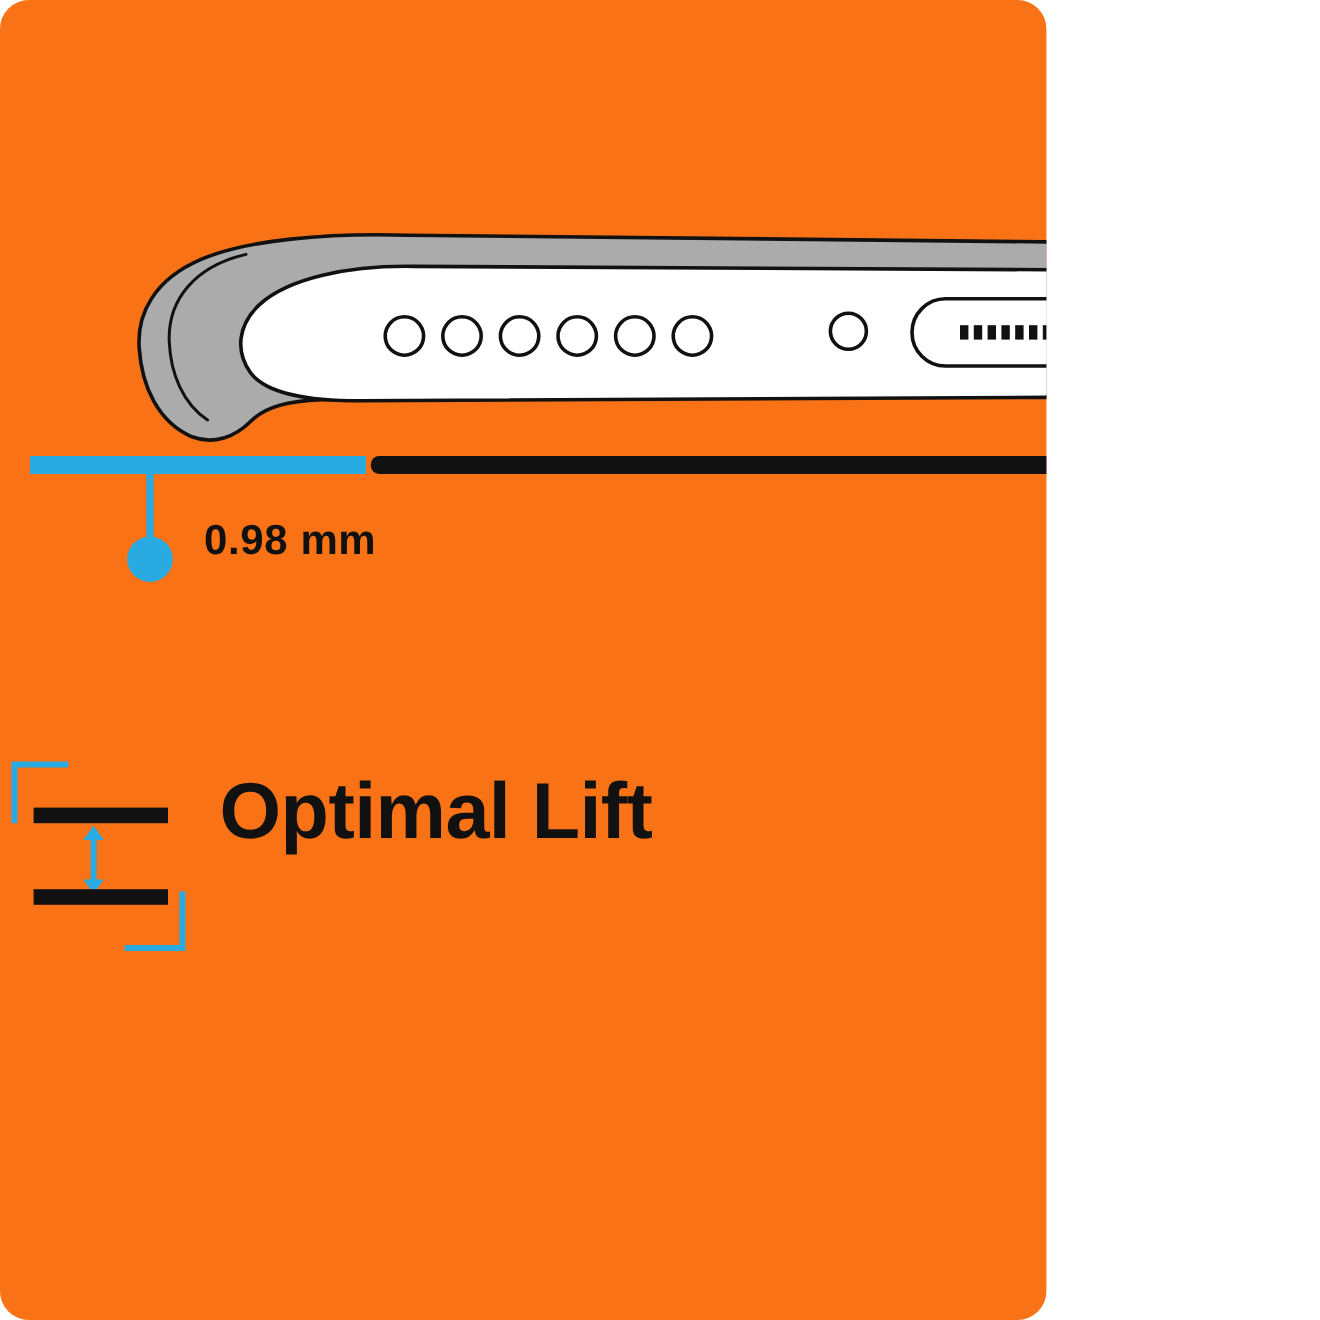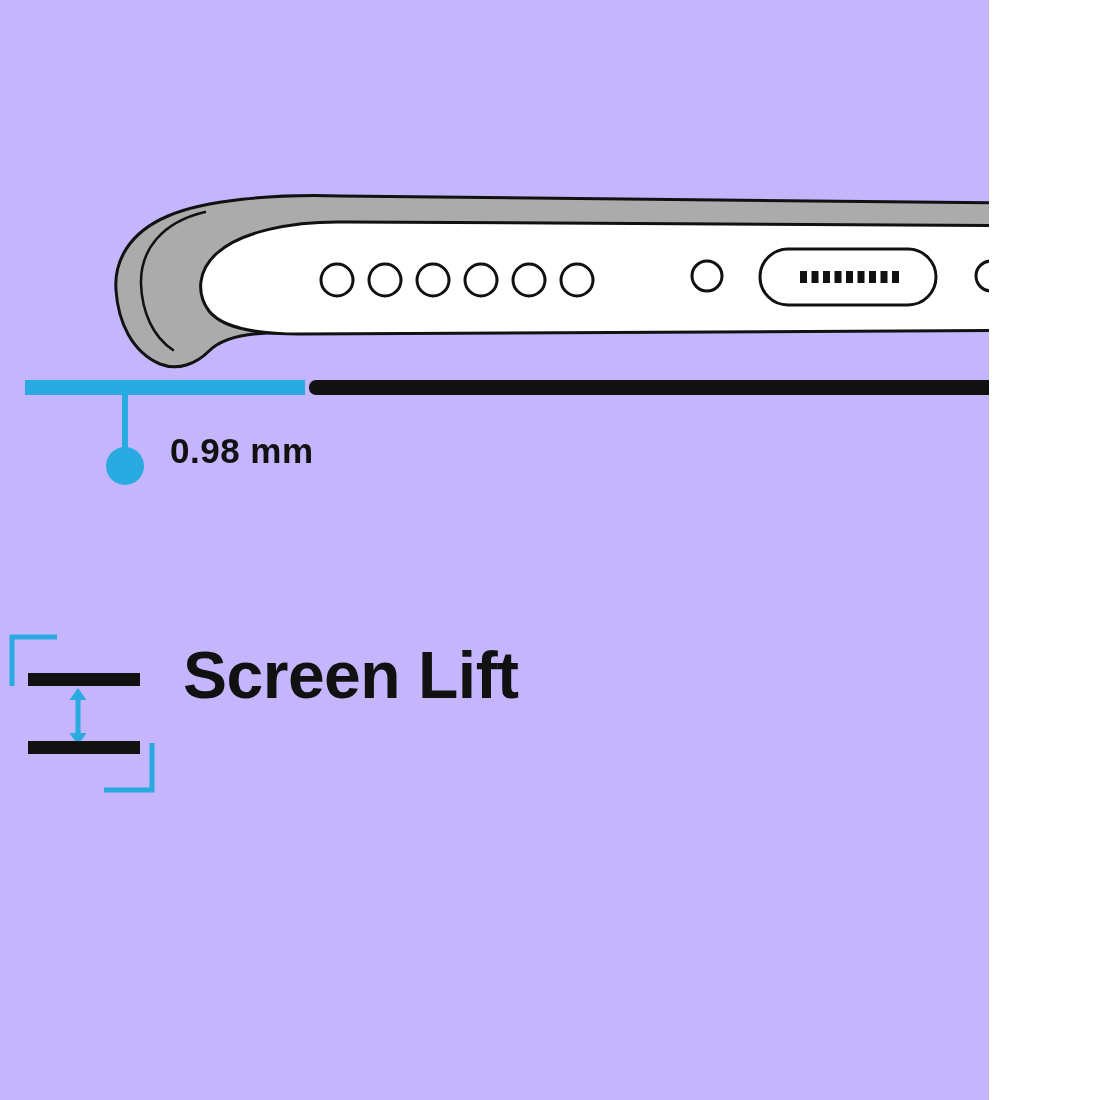--- a/index.html
+++ b/index.html
@@ -5,23 +5,24 @@
   :root{
     --accent-cyan:#29ABE2;
     --ink-black:#111111;
     --case-gray:#ABABAB;
   }
   *{margin:0;padding:0;box-sizing:border-box;}
   html,body{background:#ffffff;}
   body{font-family:"Liberation Sans", sans-serif;color:var(--ink-black);}
   .canvas{
     position:relative;
-    width:989px;height:1100px;
-    background:#c4b5fd;
+    width:872px;height:1100px;
+    background:#f97316;
     overflow:hidden;
+    border-radius:24px;
   }
   .canvas svg{position:absolute;left:0;top:0;}
   
   .fill-accent{fill:var(--accent-cyan);}
   .stroke-accent{stroke:var(--accent-cyan);fill:none;}
   .fill-ink{fill:var(--ink-black);}
   .fill-gray{fill:var(--case-gray);stroke:var(--ink-black);stroke-width:3;stroke-linejoin:round;}
   .fill-white{fill:#ffffff;stroke:var(--ink-black);stroke-width:3;stroke-linejoin:round;}
   .stroke-ink-thin{stroke:var(--ink-black);stroke-width:2.5;fill:none;stroke-linecap:round;}
   .hole{fill:#ffffff;stroke:var(--ink-black);stroke-width:3;}
@@ -119,16 +120,16 @@
         <path class="fill-accent" d="M 78 688 L 69.5 700 L 86.5 700 Z"></path>
         <path class="fill-accent" d="M 78 745 L 69.5 733 L 86.5 733 Z"></path>
       </g>
       <rect class="fill-ink" x="28" y="741" width="112" height="13"></rect>
       <path class="stroke-accent" stroke-width="5" d="M 104 790 L 152 790 L 152 743"></path>
     </g>
   </svg>
 
   <div class="measure-label">0.98 mm</div>
 
-  <h1 class="feature-title">Screen Lift</h1>
+  <h1 class="feature-title">Optimal Lift</h1>
 
 
 </div>
 
 </body></html>

